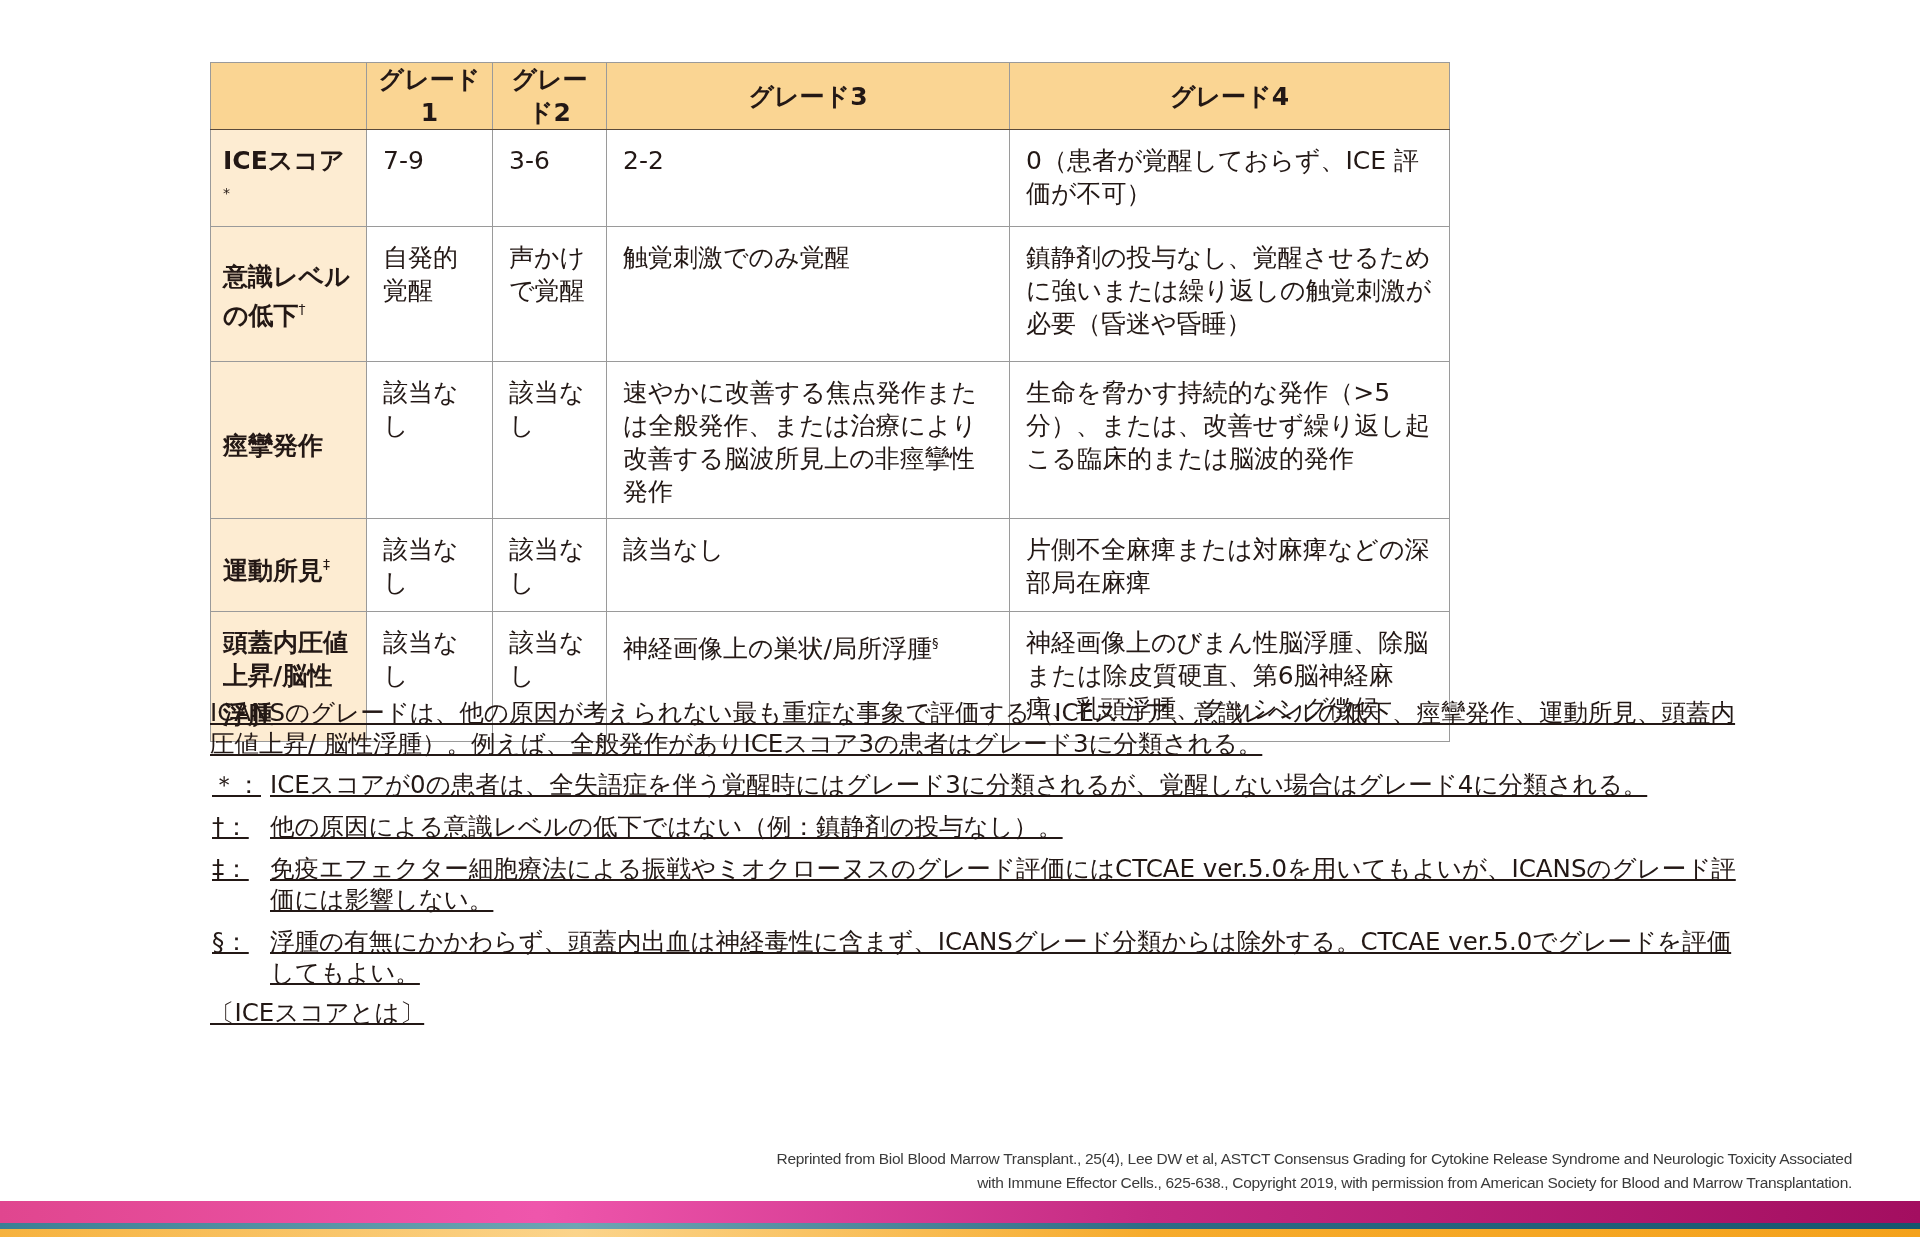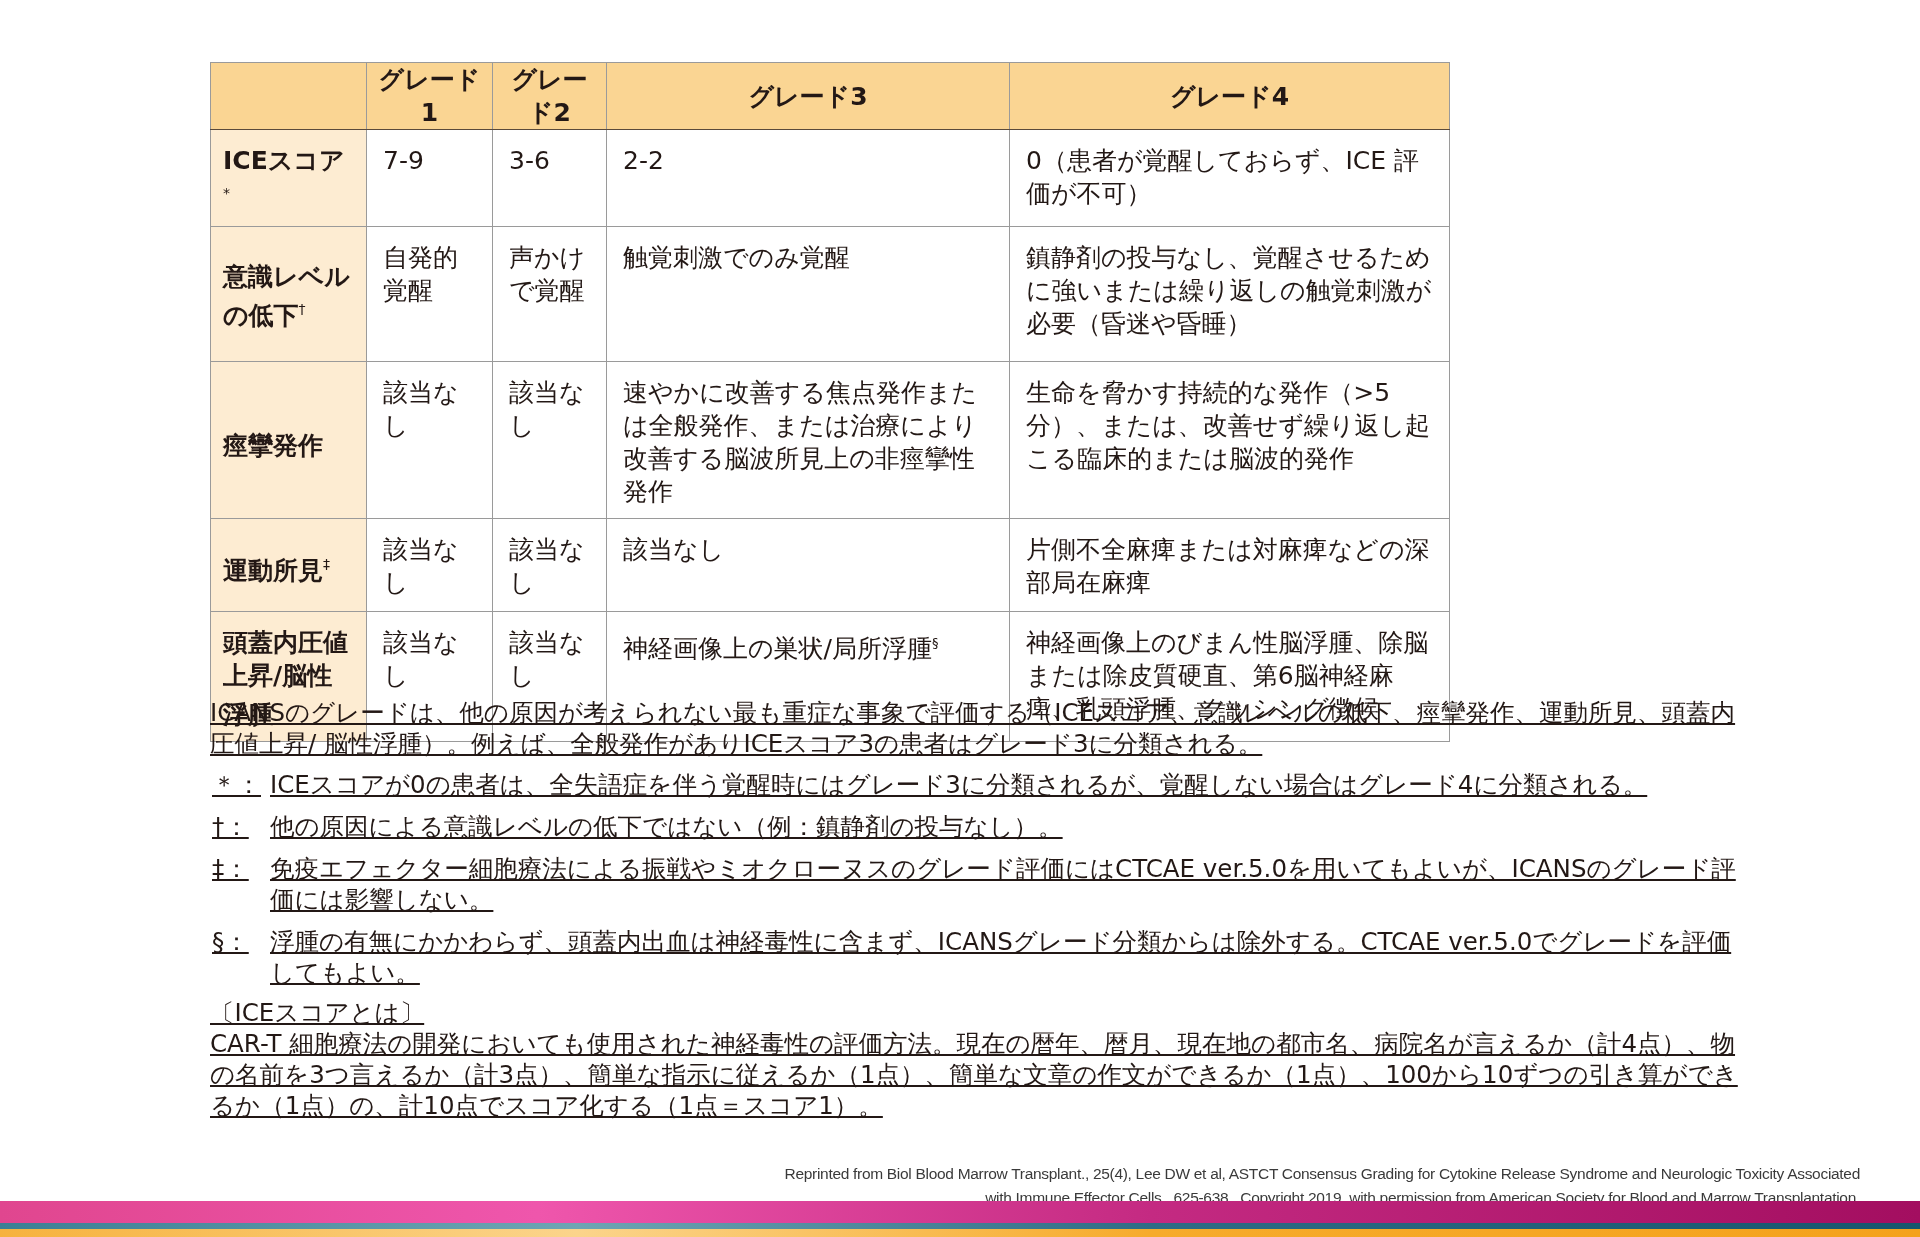--- a/index.html
+++ b/index.html
@@ -45,23 +45,23 @@
   }
   .notes p { margin: 0; }
   .note-summary { margin-bottom: 10px !important; }
   .fn { display: flex; margin-bottom: 11px !important; }
   .fn .mark { width: 58px; flex: 0 0 58px; padding-left: 2px; }
   .fn .mark-text { flex: 1; }
   .ice-title { margin-top: -2px !important; }
   .ice-body { }
 
   .credit {
-    position: absolute; right: 60px; top: 1147px; text-align: right;
+    position: absolute; right: 68px; top: 1147px; text-align: right;
     font-family: "Liberation Sans", sans-serif; font-size: 15.5px; line-height: 24px;
-    color: #3a3a3a; letter-spacing: -0.3px; margin-top: 15px;
+    color: #3a3a3a; letter-spacing: -0.3px;
   }
   .bottom-band { position: absolute; left: 0; right: 0; bottom: 0; height: 36px; }
   .band-magenta {
     position: absolute; left: 0; right: 0; top: 0; height: 22px;
     background: linear-gradient(90deg, #e0468f 0%, #ef56ac 28%, #c42a82 60%, #a30e60 100%);
   }
   .band-teal {
     position: absolute; left: 0; right: 0; top: 22px; height: 6px;
     background: linear-gradient(90deg, #3c7f94 0%, #6ea5b3 30%, #2f6c85 60%, #17566d 100%);
   }
@@ -141,21 +141,20 @@
   </p>
   <p class="fn">
     <span class="mark">‡：</span>
     <span class="mark-text">免疫エフェクター細胞療法による振戦やミオクローヌスのグレード評価にはCTCAE ver.5.0を用いてもよいが、ICANSのグレード評価には影響しない。</span>
   </p>
   <p class="fn">
     <span class="mark">§：</span>
     <span class="mark-text">浮腫の有無にかかわらず、頭蓋内出血は神経毒性に含まず、ICANSグレード分類からは除外する。CTCAE ver.5.0でグレードを評価してもよい。</span>
   </p>
   <p class="ice-title">〔ICEスコアとは〕</p>
-  <p class="ice-body">CAR-T 細胞療法の開発においても使用された神経毒性の評価方法。現在の暦年、暦月、現在地の都市名、病院名が言えるか（計4点）、物の名前を3つ言えるか（計3点）、簡単な指示に従えるか（1点）、簡単な文章の作文ができるか（1点）、100から10ずつの引き算ができるか（1点）の、計10点でスコア化する（1点＝スコア1）。</p>
 </div>
 
 <div class="credit">
   <div>Reprinted from Biol Blood Marrow Transplant., 25(4), Lee DW et al, ASTCT Consensus Grading for Cytokine Release Syndrome and Neurologic Toxicity Associated</div>
   <div>with Immune Effector Cells., 625-638., Copyright 2019, with permission from American Society for Blood and Marrow Transplantation.</div>
 </div>
 
 <div class="bottom-band">
   <div class="band-magenta"></div>
   <div class="band-teal"></div>

